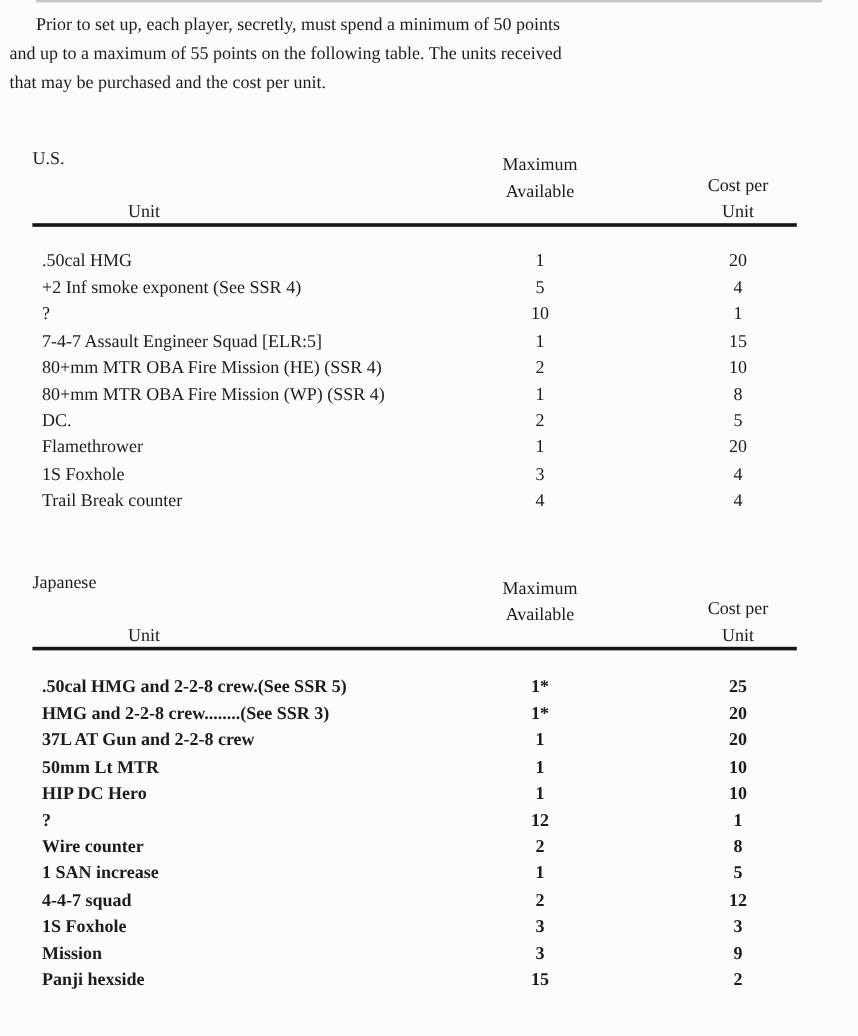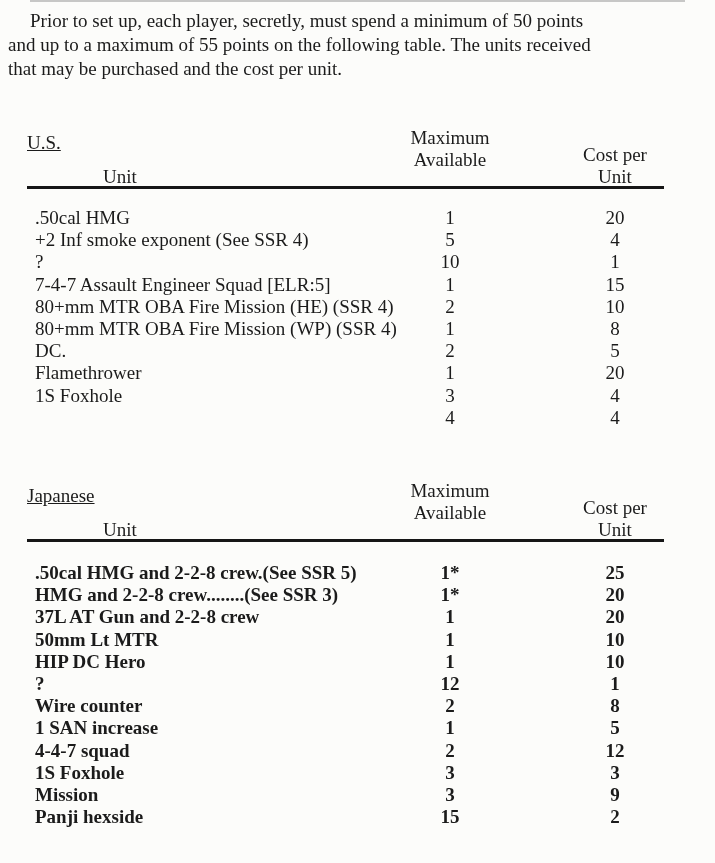--- a/index.html
+++ b/index.html
@@ -6,41 +6,41 @@
   body { background: #e8e8e8; }
 
   .page {
     position: relative;
     width: 715px;
     height: 863px;
     margin: 0;
     background: #fcfcfa;
     color: #1b1b1b;
     font-family: "Liberation Serif", "DejaVu Serif", serif;
-    font-size: 19px;
+    font-size: 15px;
     overflow: hidden;
   }
 
   .scan-edge {
     position: absolute;
     top: 0; left: 30px;
     width: 655px; height: 2px;
     background: #9a9a9a;
     opacity: .55;
   }
 
   .intro { position: absolute; top: 9px; left: 8px; width: 640px; }
   .intro .line { line-height: 24px; white-space: nowrap; }
   .intro .line.indent { padding-left: 22px; }
 
   .unit-table { position: absolute; left: 0; width: 715px; }
   .unit-table.us { top: 123px; }
   .unit-table.jp { top: 476px; }
 
-  .section-label { position: absolute; left: 27px; top: 10px; line-height: 20px; text-decoration: underline; }
+  .section-label { position: absolute; left: 27px; top: 0; line-height: 20px; }
 
   .h { line-height: 22px; text-align: center; }
   .h-unit { position: absolute; left: 55px;  top: 43px; width: 130px; }
   .h-max  { position: absolute; left: 385px; top: 4px; width: 130px; text-align: center; }
   .h-cost { position: absolute; left: 550px; top: 21px; width: 130px; }
 
   .rule {
     position: absolute;
     left: 27px; top: 63px;
     width: 637px; height: 3px;
@@ -122,20 +122,21 @@
           <span class="cell c-unit">Flamethrower</span>
           <span class="cell c-max">1</span>
           <span class="cell c-cost">20</span>
         </div>
         <div class="trow">
           <span class="cell c-unit">1S Foxhole</span>
           <span class="cell c-max">3</span>
           <span class="cell c-cost">4</span>
         </div>
         <div class="trow">
+          <span class="cell c-unit">Trail Break counter</span>
           <span class="cell c-max">4</span>
           <span class="cell c-cost">4</span>
         </div>
       </div>
   </section>
 
   <section class="unit-table jp">
     <div class="section-label">Japanese</div>
     <div class="h h-unit">Unit</div>
     <div class="h h-max">

